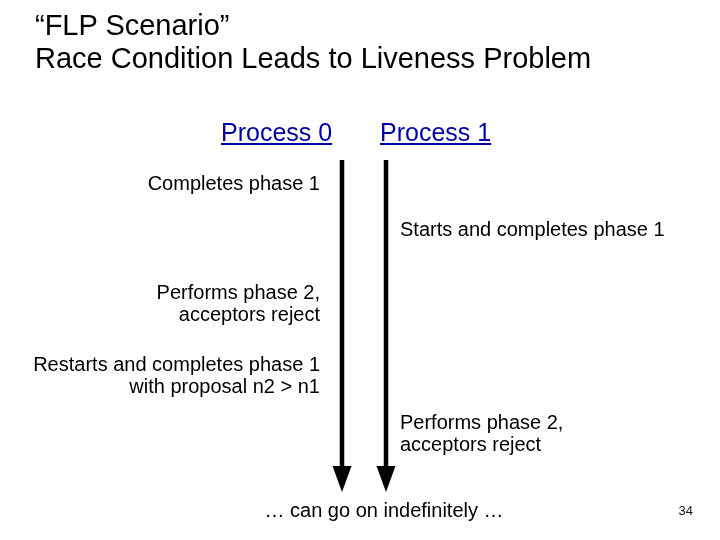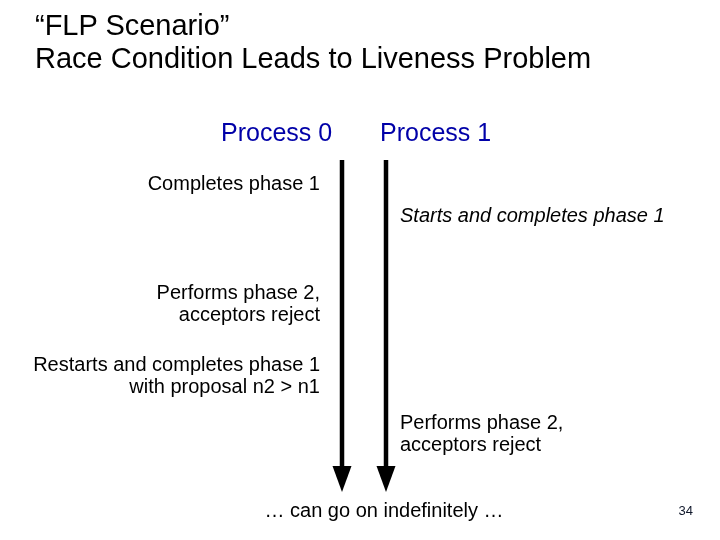--- a/index.html
+++ b/index.html
@@ -29,20 +29,21 @@
     white-space: nowrap;
   }
   .title span { display: block; }
   .col-header {
     position: absolute;
     top: 119px;
     font-size: 25px;
     line-height: 27px;
     color: #0000A8;
     white-space: nowrap;
+    text-decoration: underline;
   }
   .col-header.p0 { left: 221px; }
   .col-header.p1 { left: 380px; }
   .arrows {
     position: absolute;
     left: 0;
     top: 0;
   }
   .event {
     position: absolute;
@@ -53,21 +54,21 @@
   .event span { display: block; }
   .event.left {
     right: 400px;        
     text-align: right;
   }
   .event.right {
     left: 400px;
     text-align: left;
   }
   .e1 { top: 172px; }
-  .e2 { top: 204px; font-style: italic; }
+  .e2 { top: 218px; }
   .e3 { top: 281px; }
   .e4 { top: 353px; }
   .e5 { top: 411px; }
   .footer {
     position: absolute;
     left: 0;
     top: 498px;
     width: 720px;
     text-align: center;
     font-size: 20px;

